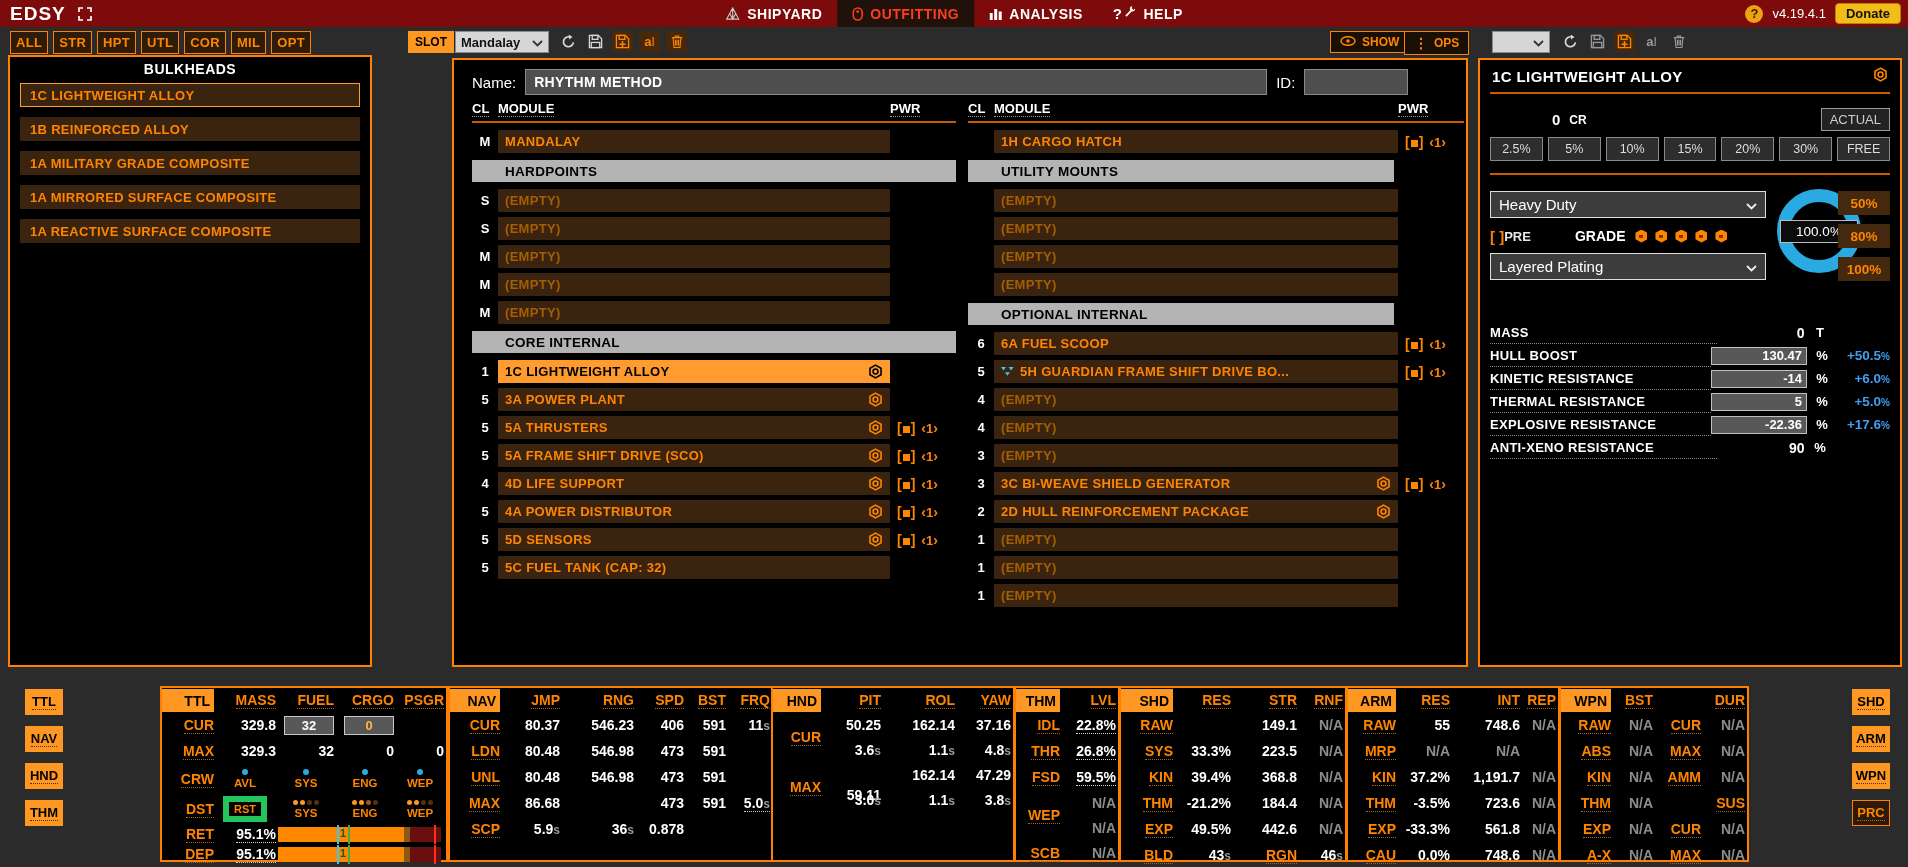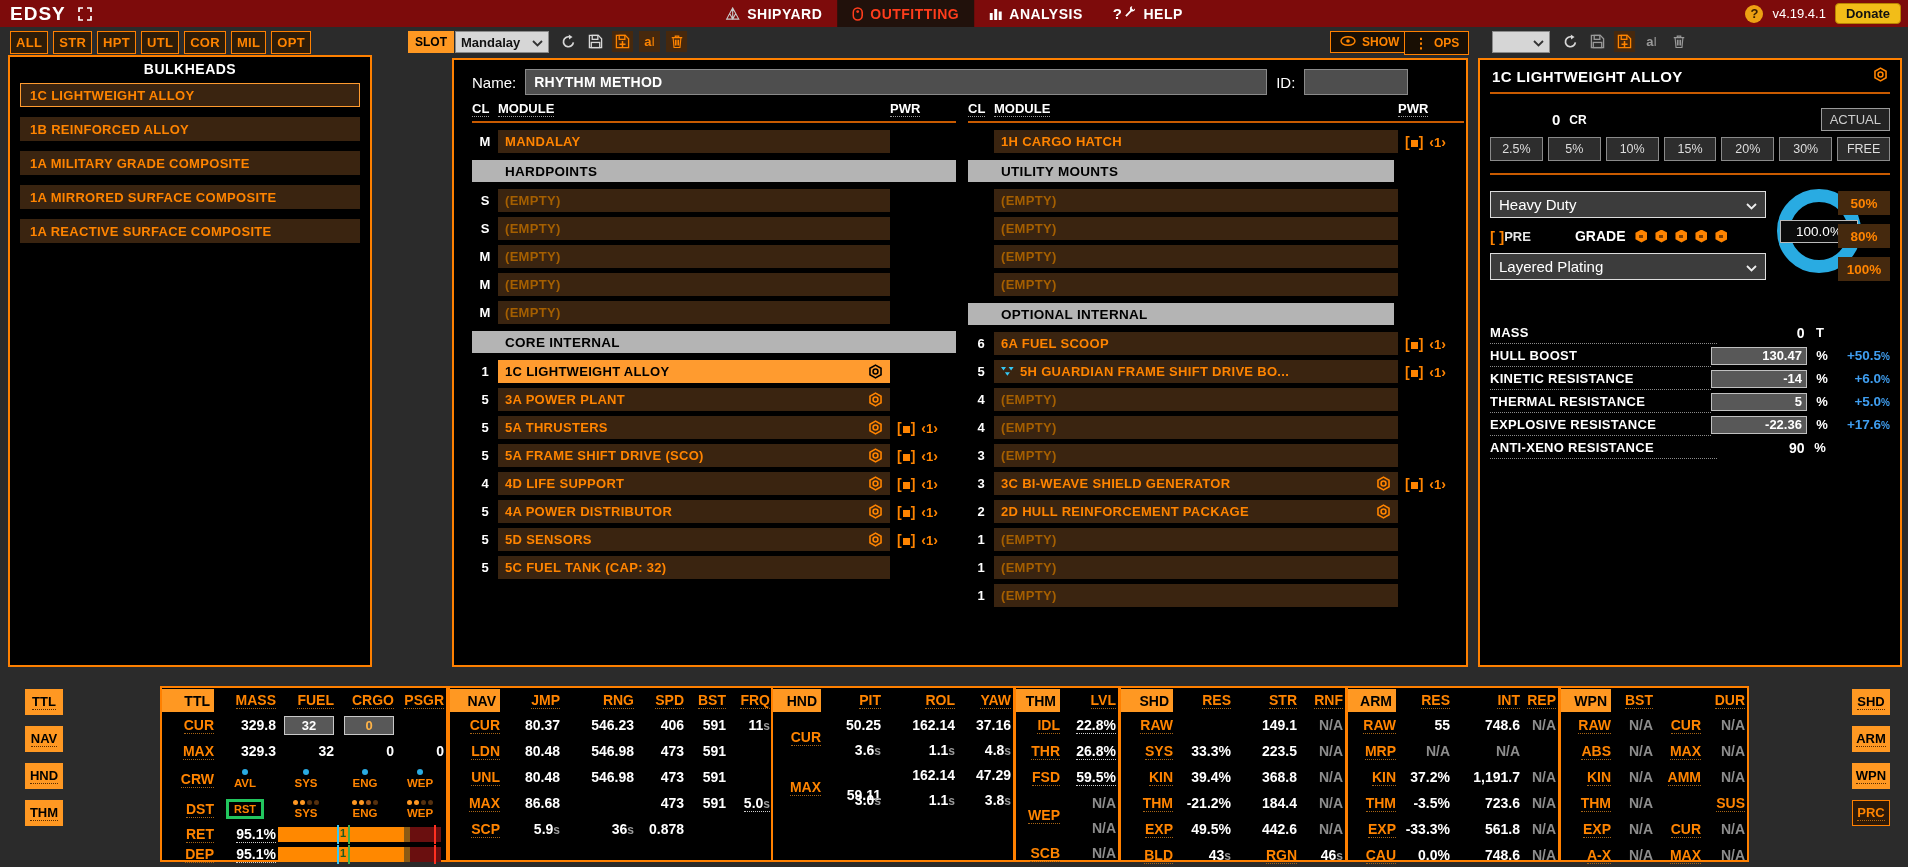--- a/index.html
+++ b/index.html
@@ -157,21 +157,21 @@
   .st-lbl { color:#ff8400; font-weight:bold; font-size:14px; border-bottom:1px dotted #a86414; }
   .cell-input { background:#585858; border:1px solid #c9c9c9; color:#fff; width:50px; height:19px;
                 text-align:center; font-weight:bold; font-size:13px; font-family:inherit; }
   .cell-input.tint { color:#ffb347; }
   .mini-col { display:flex; flex-direction:column; align-items:center; gap:2px; }
   .mini-lbl { color:#ff8400; font-weight:bold; font-size:11.5px; }
   .bdot { width:6px; height:6px; border-radius:50%; background:#29abe2; }
   .piprow { display:flex; gap:2px; }
   .pip { width:5px; height:5px; border-radius:50%; }
   .pip.lit{background:#ff9822;} .pip.mid{background:#a0561a;} .pip.dim{background:#55300e;}
-  .rst { border:3px solid #22c55e; color:#ff8400; font-size:11px; font-weight:bold; padding:1px 5px; }
+  .rst { border:6px solid #22c55e; color:#ff8400; font-size:11px; font-weight:bold; padding:1px 5px; }
   .fbar { flex:1; height:15px; position:relative; background:#160b00; margin-right:5px; }
   .fseg { position:absolute; top:0; bottom:0; }
   .vline { position:absolute; top:-2px; bottom:-2px; width:2px; }
   .bar1 { position:absolute; top:0; font-size:11px; font-weight:bold; color:#1d5c20; }
 </style>
 </head>
 <body>
 
 <div class="topbar">
   <div class="logo">EDSY</div>

